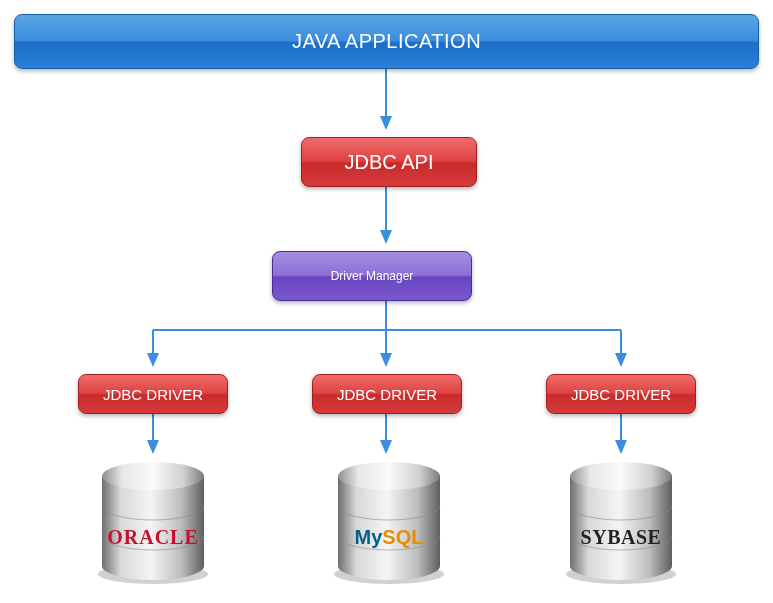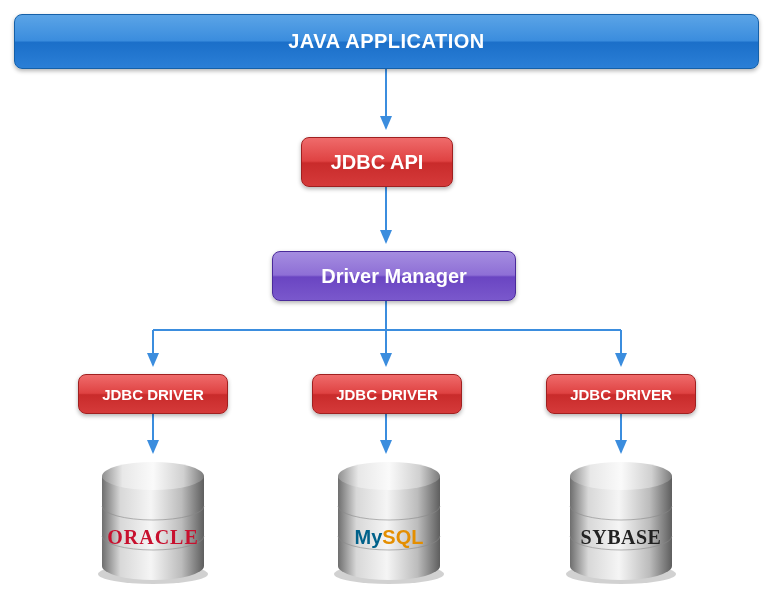--- a/index.html
+++ b/index.html
@@ -1,23 +1,23 @@
 <!DOCTYPE html>
 <html><head>
 <meta charset="utf-8">
 <style>
 *{box-sizing:border-box;margin:0;padding:0}
 body{font-family:Arial,Helvetica,sans-serif;width:773px;height:603px;position:relative;background:#fff}
-.box{position:absolute;display:flex;align-items:center;justify-content:center;font-weight:bold;color:#fff;border-radius:8px;text-align:left}
+.box{position:absolute;display:flex;align-items:center;justify-content:center;font-weight:normal;color:#fff;border-radius:8px;text-align:left}
 .blue{background:linear-gradient(to bottom,#5ba4e6 0%,#3b8dde 48%,#1b6fc9 52%,#2b7fd6 100%);border:1px solid #1560a8;box-shadow:0 2px 4px rgba(0,0,0,.3)}
 .red{background:linear-gradient(to bottom,#ef6b6b 0%,#df4242 48%,#c92b2b 52%,#d53a3a 100%);border:1px solid #a02020;box-shadow:0 2px 4px rgba(0,0,0,.3)}
 .purple{background:linear-gradient(to bottom,#a58de0 0%,#8e6fd6 48%,#6a45c2 52%,#7a58cc 100%);border:1px solid #4a2a9a;box-shadow:0 2px 4px rgba(0,0,0,.3)}
 .app{left:14px;top:14px;width:745px;height:55px;font-size:20px;letter-spacing:.5px}
-.api{left:301px;top:137px;width:152px;height:50px;font-size:20px}
-.mgr{left:272px;top:251px;width:244px;height:50px;font-size:20px}
+.api{left:301px;top:137px;width:176px;height:50px;font-size:20px}
+.mgr{left:272px;top:251px;width:200px;height:50px;font-size:12px}
 .drv{width:150px;height:40px;font-size:15px;top:374px}
 .drv1{left:78px}
 .drv2{left:312px}
 .drv3{left:546px}
 .dbwrap{position:absolute;top:454px;width:150px;height:134px}
 .dbwrap1{left:78px}
 .dbwrap2{left:314px}
 .dbwrap3{left:546px}
 .dblabel{position:absolute;left:50%;transform:translateX(-50%);top:72px;font-weight:bold;font-size:20px;z-index:5}
 .lbl-oracle{color:#c8102e;font-family:'Times New Roman',serif;letter-spacing:1px}

